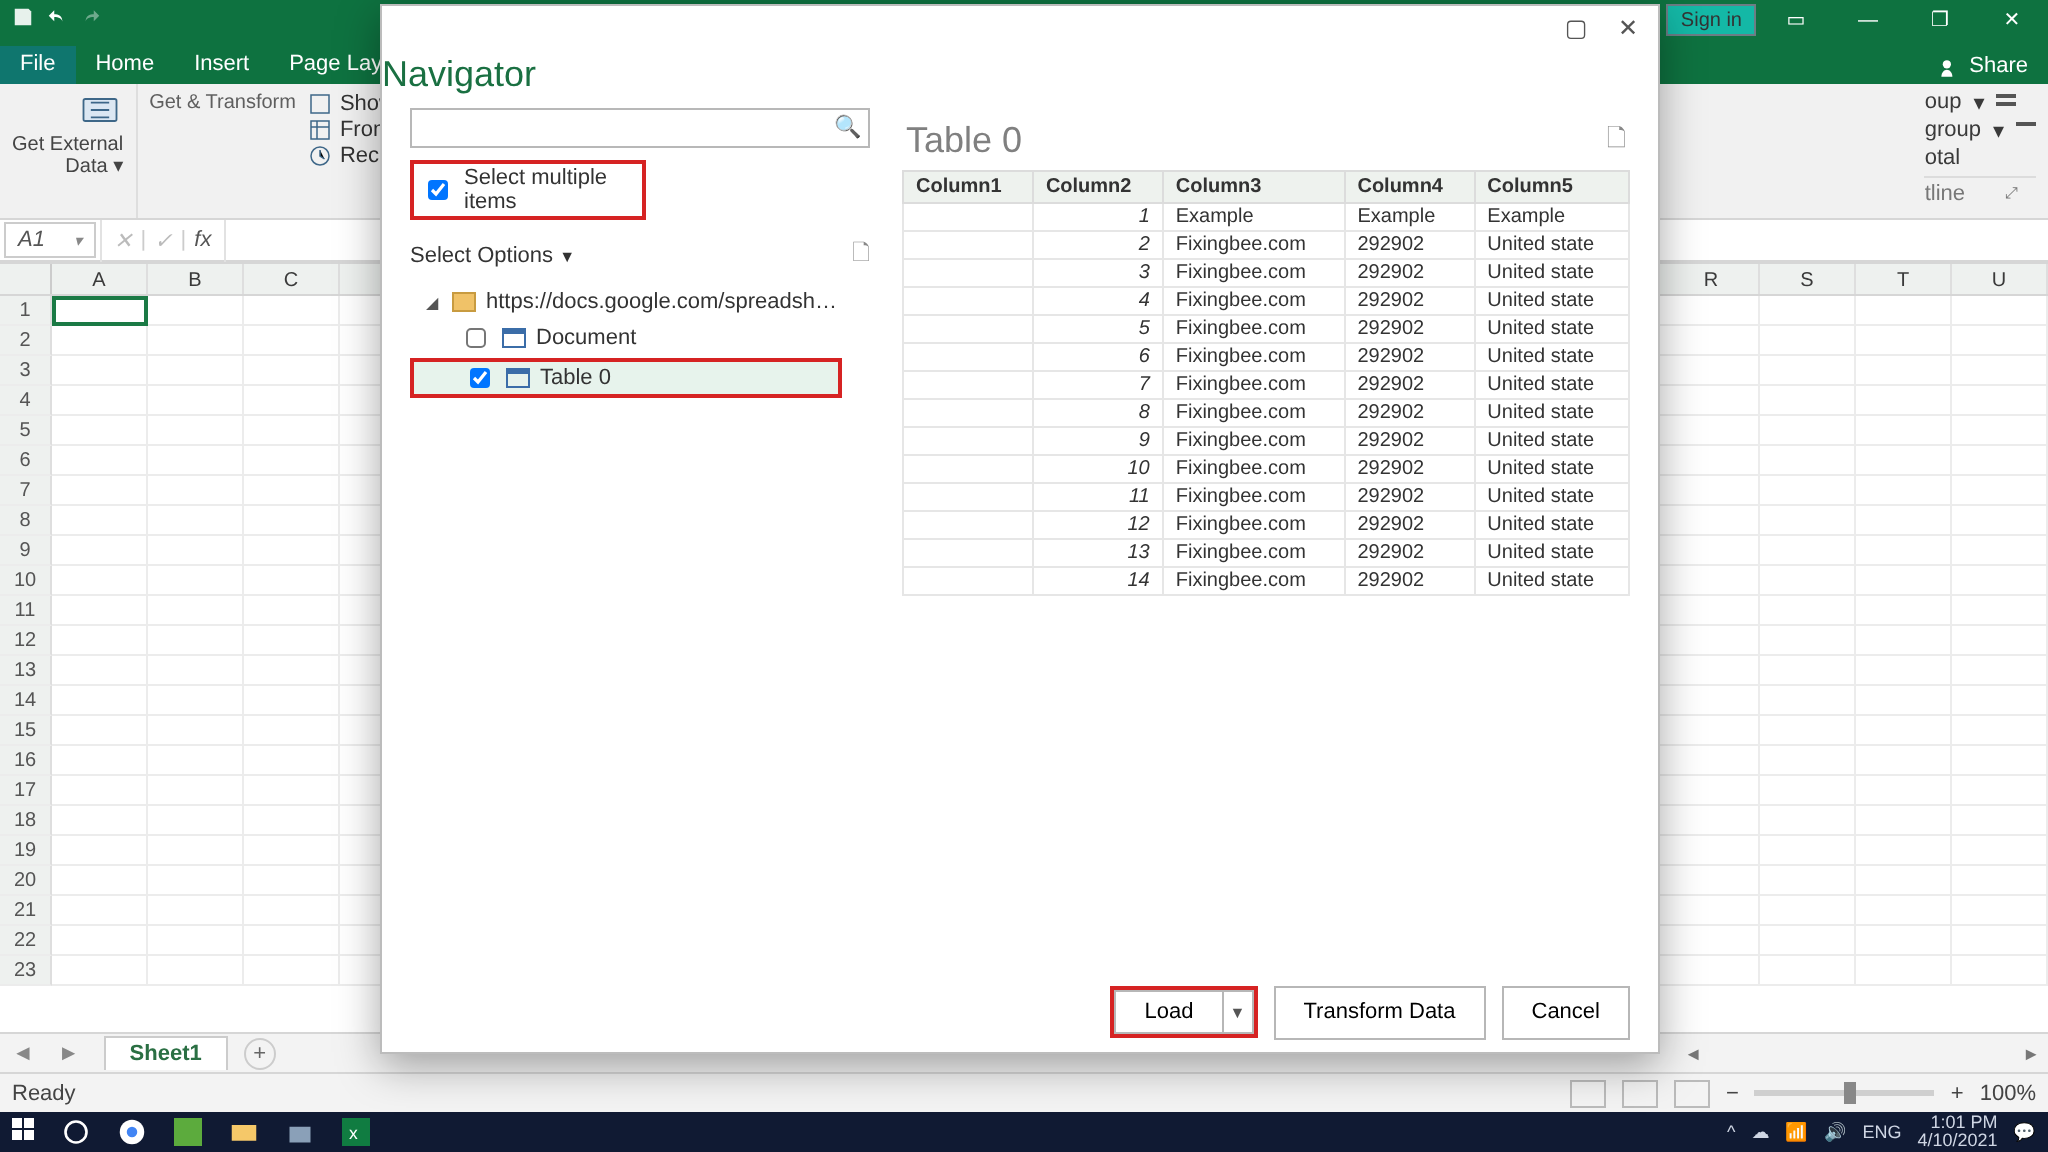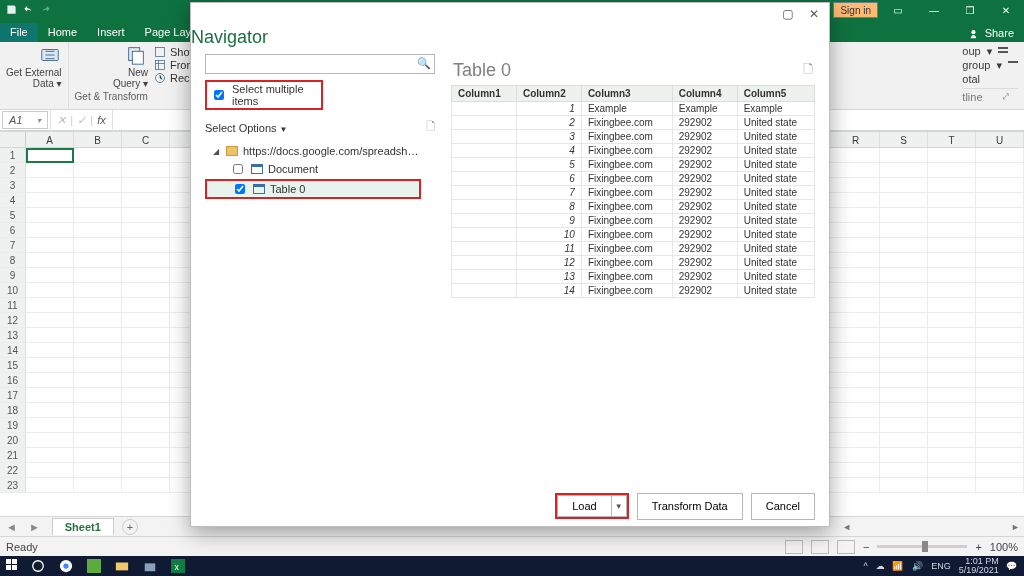--- a/index.html
+++ b/index.html
@@ -3,21 +3,21 @@
 <meta charset="utf-8">
 <style>
   * { box-sizing: border-box; font-family: "Segoe UI", Tahoma, sans-serif; }
   html, body { margin:0; padding:0; width:1024px; height:576px; overflow:hidden; background:#fff; }
   
   .titlebar { height:20px; background:#0e7240; display:flex; align-items:center; color:#cfe8da; font-size:10px; }
   .tb-left { display:flex; align-items:center; gap:6px; padding-left:6px; }
   .tb-left .tb-icon svg { width:11px; height:11px; fill:#fff; }
   .tb-center { flex:1; text-align:center; color:#d8e9df; }
   .tb-right { display:flex; align-items:center; }
-  .signin { background:#fdba74; color:#333; border:1px solid #6c7d85; font-size:10px; padding:0 6px; height:16px; display:flex; align-items:center; margin-right:2px;}
+  .signin { background:#14b8a6; color:#333; border:1px solid #6c7d85; font-size:10px; padding:0 6px; height:16px; display:flex; align-items:center; margin-right:2px;}
   .winbtn { width:36px; height:20px; display:flex; align-items:center; justify-content:center; color:#fff; font-size:10px; }
   
   .menubar { height:22px; background:#0e7240; display:flex; align-items:flex-end; color:#fff; font-size:11px; }
   .menubar .tab { padding:3px 10px 4px; cursor:default; }
   .menubar .filetab { background:#0f766e; }
   .menubar .spacer { flex:1; }
   .menubar .share { padding:3px 10px; display:flex; align-items:center; gap:4px;}
   
   .ribbon { height:68px; background:#f1f1f1; border-bottom:1px solid #d6d6d6; display:flex; }
   .rgroup { border-right:1px solid #dedede; padding:2px 6px 2px 6px; display:flex; flex-direction:column; justify-content:space-between; font-size:10px; color:#444; }
@@ -158,28 +158,20 @@
           <rect x="3" y="6" width="18" height="12" rx="1" fill="#dce7f2" stroke="#3e6788"></rect>
           <path d="M7 8h10M7 12h10M7 16h10" stroke="#3e6788"></path>
         </svg>
       <span>Get External</span>
         <span>Data ▾</span>
     </div>
     <div class="lbl"></div>
   </div>
   <div class="rgroup" style="flex-direction:row;align-items:flex-start;gap:6px;">
     <div>
-      <div class="rbig">
-        <svg viewBox="0 0 24 24">
-            <rect x="4" y="4" width="12" height="14" fill="#dce7f2" stroke="#3e6788"></rect>
-            <rect x="8" y="8" width="12" height="14" fill="#fff" stroke="#3e6788"></rect>
-          </svg>
-        <span>New</span>
-          <span>Query ▾</span>
-      </div>
       <div class="lbl" style="margin-top:2px;">Get &amp; Transform</div>
     </div>
     <div class="rcol" style="margin-top:2px;">
       <div class="row">
           <svg viewBox="0 0 16 16">
             <rect x="2" y="2" width="12" height="12" fill="none" stroke="#3e6788"></rect>
           </svg>
           <span>Show Queries</span>
         </div>
       <div class="row">
@@ -576,21 +568,21 @@
       </svg>
     </div>
   <div class="right">
     <span>^</span>
     <span>☁</span>
     <span>📶</span>
     <span>🔊</span>
     <span>ENG</span>
     <div class="clock">
         <div>1:01 PM</div>
-        <div>5/19/2021</div>
+        <div>4/10/2021</div>
       </div>
     <span>💬</span>
   </div>
 </div>
 
 <div class="dialog-backdrop">
   <div class="dialog">
     <div class="dtitlebar">
       <div class="dbtn">▢</div>
       <div class="dbtn">✕</div>

